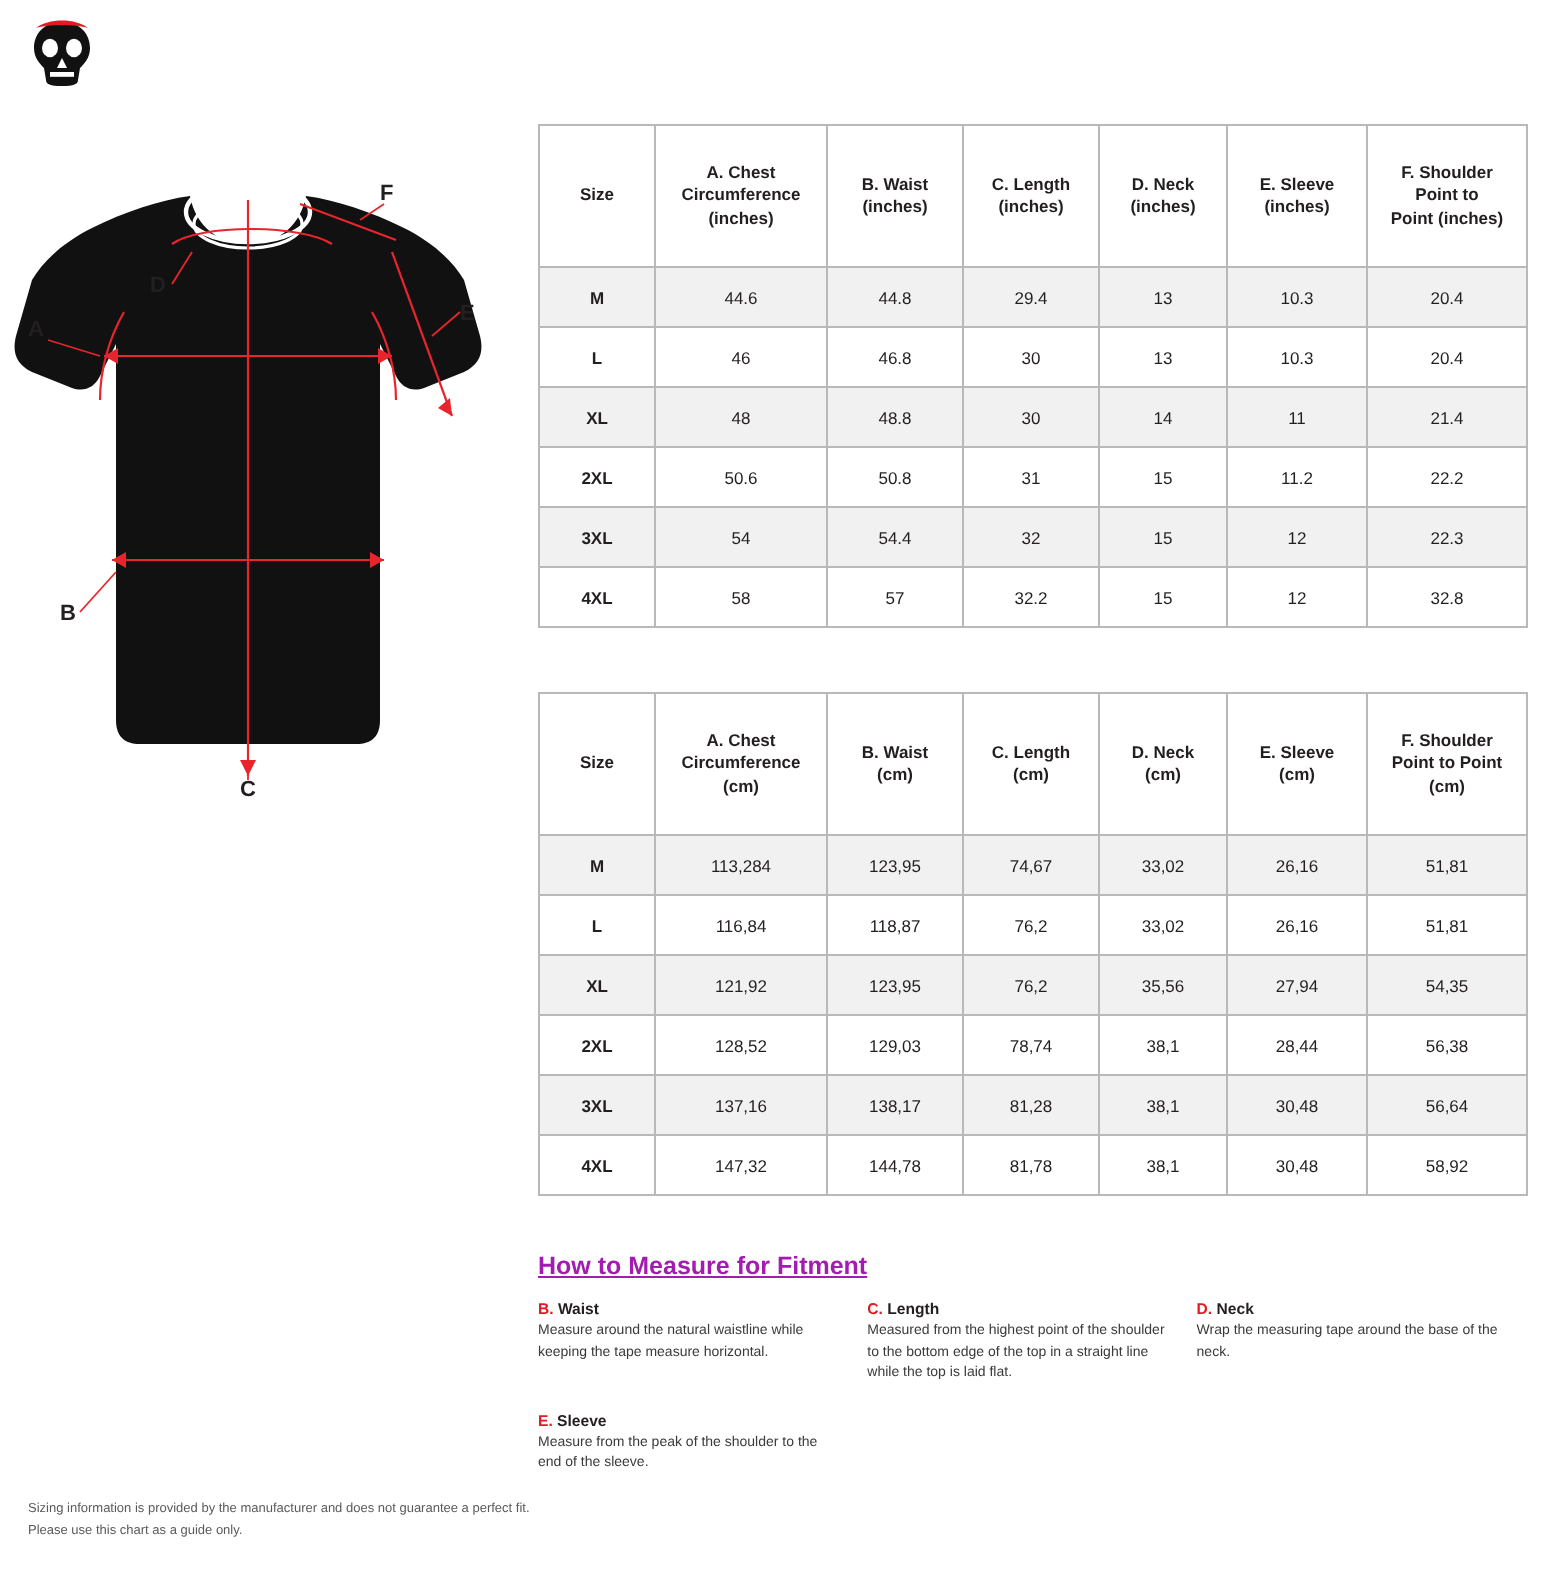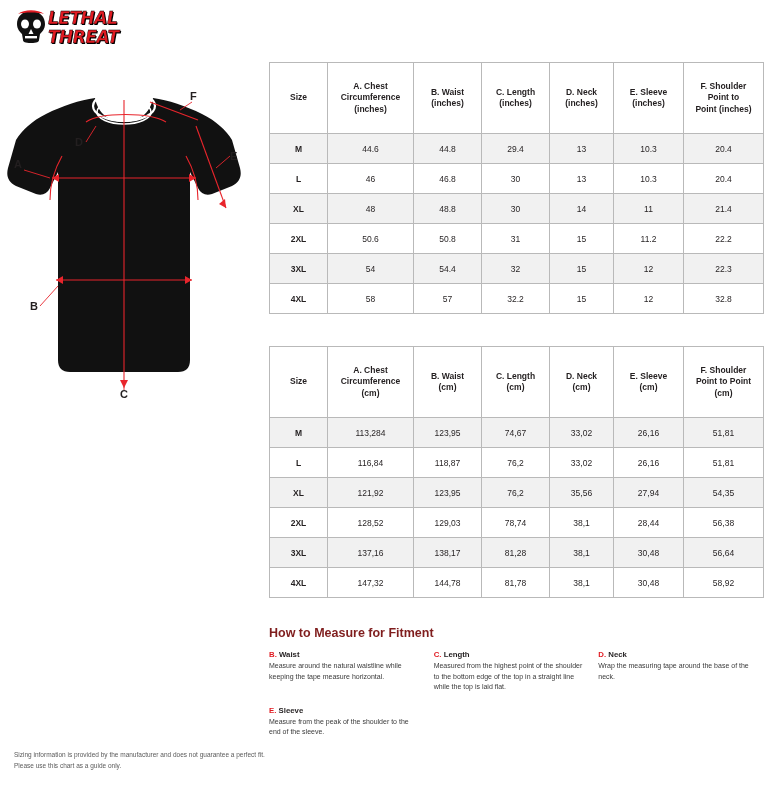--- a/index.html
+++ b/index.html
@@ -104,21 +104,22 @@
   tr.alt td {
     background: #f1f1f1;
   }
   .tbl-gap { height: 32px; }
 
   
   h2.how-title {
     font-size: 12.5px;
     font-weight: bold;
     margin: 28px 0 10px 0;
-    color: #7f1d1d;
+    color: #a21caf;
+    text-decoration: underline;
   }
   .measure-grid {
     display: flex;
     flex-wrap: wrap;
     width: 494px;
   }
   .measure-cell {
     width: 33.33%;
     box-sizing: border-box;
     padding-right: 14px;
@@ -154,24 +155,20 @@
 
 <div class="logo-wrap">
   <svg class="logo-skull" viewBox="0 0 34 34">
     <path d="M17 1 C8 1 3 7 3 14 c0 5 3 8 5 10 l1 6 c0 2 2 3 8 3 s8 -1 8 -3 l1 -6 c2 -2 5 -5 5 -10 C31 7 26 1 17 1 z" fill="#111111"></path>
     <ellipse cx="11" cy="14" rx="4" ry="4.6" fill="#ffffff"></ellipse>
     <ellipse cx="23" cy="14" rx="4" ry="4.6" fill="#ffffff"></ellipse>
     <path d="M17 19 l-2.5 5 h5 z" fill="#ffffff"></path>
     <rect x="11" y="26" width="12" height="2.4" fill="#ffffff"></rect>
     <path d="M4 4 C10 -1 24 -1 30 4 C24 2 10 2 4 4 z" fill="#e01b22"></path>
   </svg>
-  <div class="logo-text">
-    <div class="logo-line l1">LETHAL</div>
-    <div class="logo-line l2">THREAT</div>
-  </div>
 </div>
 
 <div class="shirt-area">
   <svg viewBox="0 0 260 340" width="260" height="340">
 
     <path d="M95 38
              C80 40 62 46 46 54
              C32 61 22 70 16 80
              L8 108
              C6 116 8 122 16 126

